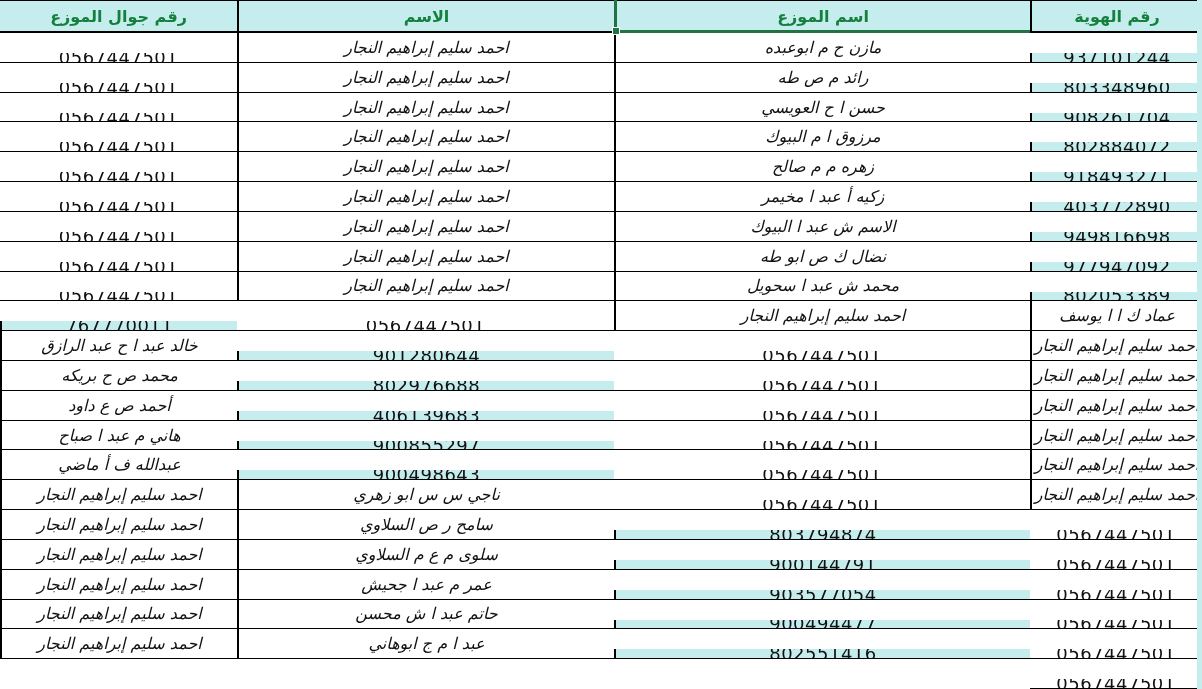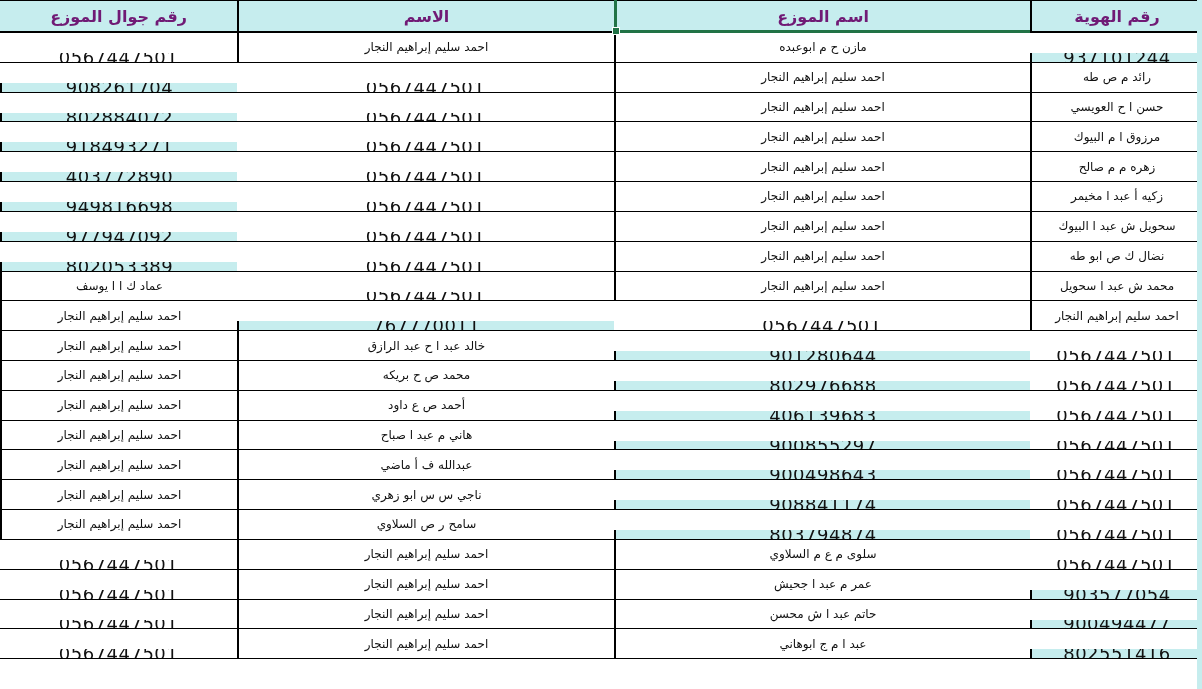--- a/index.html
+++ b/index.html
@@ -35,34 +35,35 @@
     color: #111111;
     background: #ffffff;
   }
   .col-phone { border-left: none; }
 
   .header-cell {
     background: var(--header-bg);
     font-weight: bold;
     font-size: 16px;
     border-bottom: 2px solid var(--grid-color);
-    color: #701a75;
+    color: #15803d;
   }
 
   .col-id { background: var(--header-bg); }
 
   .num {
     font-size: 18px;
     letter-spacing: 0.5px;
     font-weight: 500;
     direction: ltr;
     margin-top: 20px;
   }
   .arabic {
-    font-size: 12px;
+    font-size: 16px;
+    font-style: italic;
   }
 
   
   .selection-overlay {
     position: absolute;
     top: 0;
     right: 172px;          
     width: 416px;          
     height: 33px;
     border-left: 3px solid var(--selection-color);
@@ -100,41 +101,42 @@
   <div class="grid">
     <div class="cell header-cell col-id">رقم الهوية</div>
     <div class="cell header-cell col-distributor">اسم الموزع</div>
     <div class="cell header-cell col-name">الاسم</div>
     <div class="cell header-cell col-phone">رقم جوال الموزع</div>
 
   <div class="cell col-id num">937101244</div>
       <div class="cell col-name arabic">مازن ح م ابوعبده</div>
       <div class="cell col-distributor arabic">احمد سليم إبراهيم النجار</div>
       <div class="cell col-phone num">0567447501</div>
+      <div class="cell col-id num">803348960</div>
       <div class="cell col-name arabic">رائد م ص طه</div>
       <div class="cell col-distributor arabic">احمد سليم إبراهيم النجار</div>
       <div class="cell col-phone num">0567447501</div>
       <div class="cell col-id num">908261704</div>
       <div class="cell col-name arabic">حسن ا ح العويسي</div>
       <div class="cell col-distributor arabic">احمد سليم إبراهيم النجار</div>
       <div class="cell col-phone num">0567447501</div>
       <div class="cell col-id num">802884072</div>
       <div class="cell col-name arabic">مرزوق ا م البيوك</div>
       <div class="cell col-distributor arabic">احمد سليم إبراهيم النجار</div>
       <div class="cell col-phone num">0567447501</div>
       <div class="cell col-id num">918493271</div>
       <div class="cell col-name arabic">زهره م م صالح</div>
       <div class="cell col-distributor arabic">احمد سليم إبراهيم النجار</div>
       <div class="cell col-phone num">0567447501</div>
       <div class="cell col-id num">403772890</div>
       <div class="cell col-name arabic">زكيه أ عبد ا مخيمر</div>
       <div class="cell col-distributor arabic">احمد سليم إبراهيم النجار</div>
       <div class="cell col-phone num">0567447501</div>
       <div class="cell col-id num">949816698</div>
-      <div class="cell col-name arabic">سحويل ش عبد ا البيوك</div>
+      <div class="cell col-name arabic">الاسم ش عبد ا البيوك</div>
       <div class="cell col-distributor arabic">احمد سليم إبراهيم النجار</div>
       <div class="cell col-phone num">0567447501</div>
       <div class="cell col-id num">977947092</div>
       <div class="cell col-name arabic">نضال ك ص ابو طه</div>
       <div class="cell col-distributor arabic">احمد سليم إبراهيم النجار</div>
       <div class="cell col-phone num">0567447501</div>
       <div class="cell col-id num">802053389</div>
       <div class="cell col-name arabic">محمد ش عبد ا سحويل</div>
       <div class="cell col-distributor arabic">احمد سليم إبراهيم النجار</div>
       <div class="cell col-phone num">0567447501</div>
@@ -157,28 +159,28 @@
       <div class="cell col-distributor arabic">احمد سليم إبراهيم النجار</div>
       <div class="cell col-phone num">0567447501</div>
       <div class="cell col-id num">900855297</div>
       <div class="cell col-name arabic">هاني م عبد ا صباح</div>
       <div class="cell col-distributor arabic">احمد سليم إبراهيم النجار</div>
       <div class="cell col-phone num">0567447501</div>
       <div class="cell col-id num">900498643</div>
       <div class="cell col-name arabic">عبدالله ف أ ماضي</div>
       <div class="cell col-distributor arabic">احمد سليم إبراهيم النجار</div>
       <div class="cell col-phone num">0567447501</div>
-      <div class="cell col-id num">908841174</div>
       <div class="cell col-name arabic">ناجي س س ابو زهري</div>
       <div class="cell col-distributor arabic">احمد سليم إبراهيم النجار</div>
       <div class="cell col-phone num">0567447501</div>
       <div class="cell col-id num">803794874</div>
       <div class="cell col-name arabic">سامح ر ص السلاوي</div>
       <div class="cell col-distributor arabic">احمد سليم إبراهيم النجار</div>
       <div class="cell col-phone num">0567447501</div>
+      <div class="cell col-id num">900144791</div>
       <div class="cell col-name arabic">سلوى م ع م السلاوي</div>
       <div class="cell col-distributor arabic">احمد سليم إبراهيم النجار</div>
       <div class="cell col-phone num">0567447501</div>
       <div class="cell col-id num">903577054</div>
       <div class="cell col-name arabic">عمر م عبد ا جحيش</div>
       <div class="cell col-distributor arabic">احمد سليم إبراهيم النجار</div>
       <div class="cell col-phone num">0567447501</div>
       <div class="cell col-id num">900494477</div>
       <div class="cell col-name arabic">حاتم عبد ا ش محسن</div>
       <div class="cell col-distributor arabic">احمد سليم إبراهيم النجار</div>

